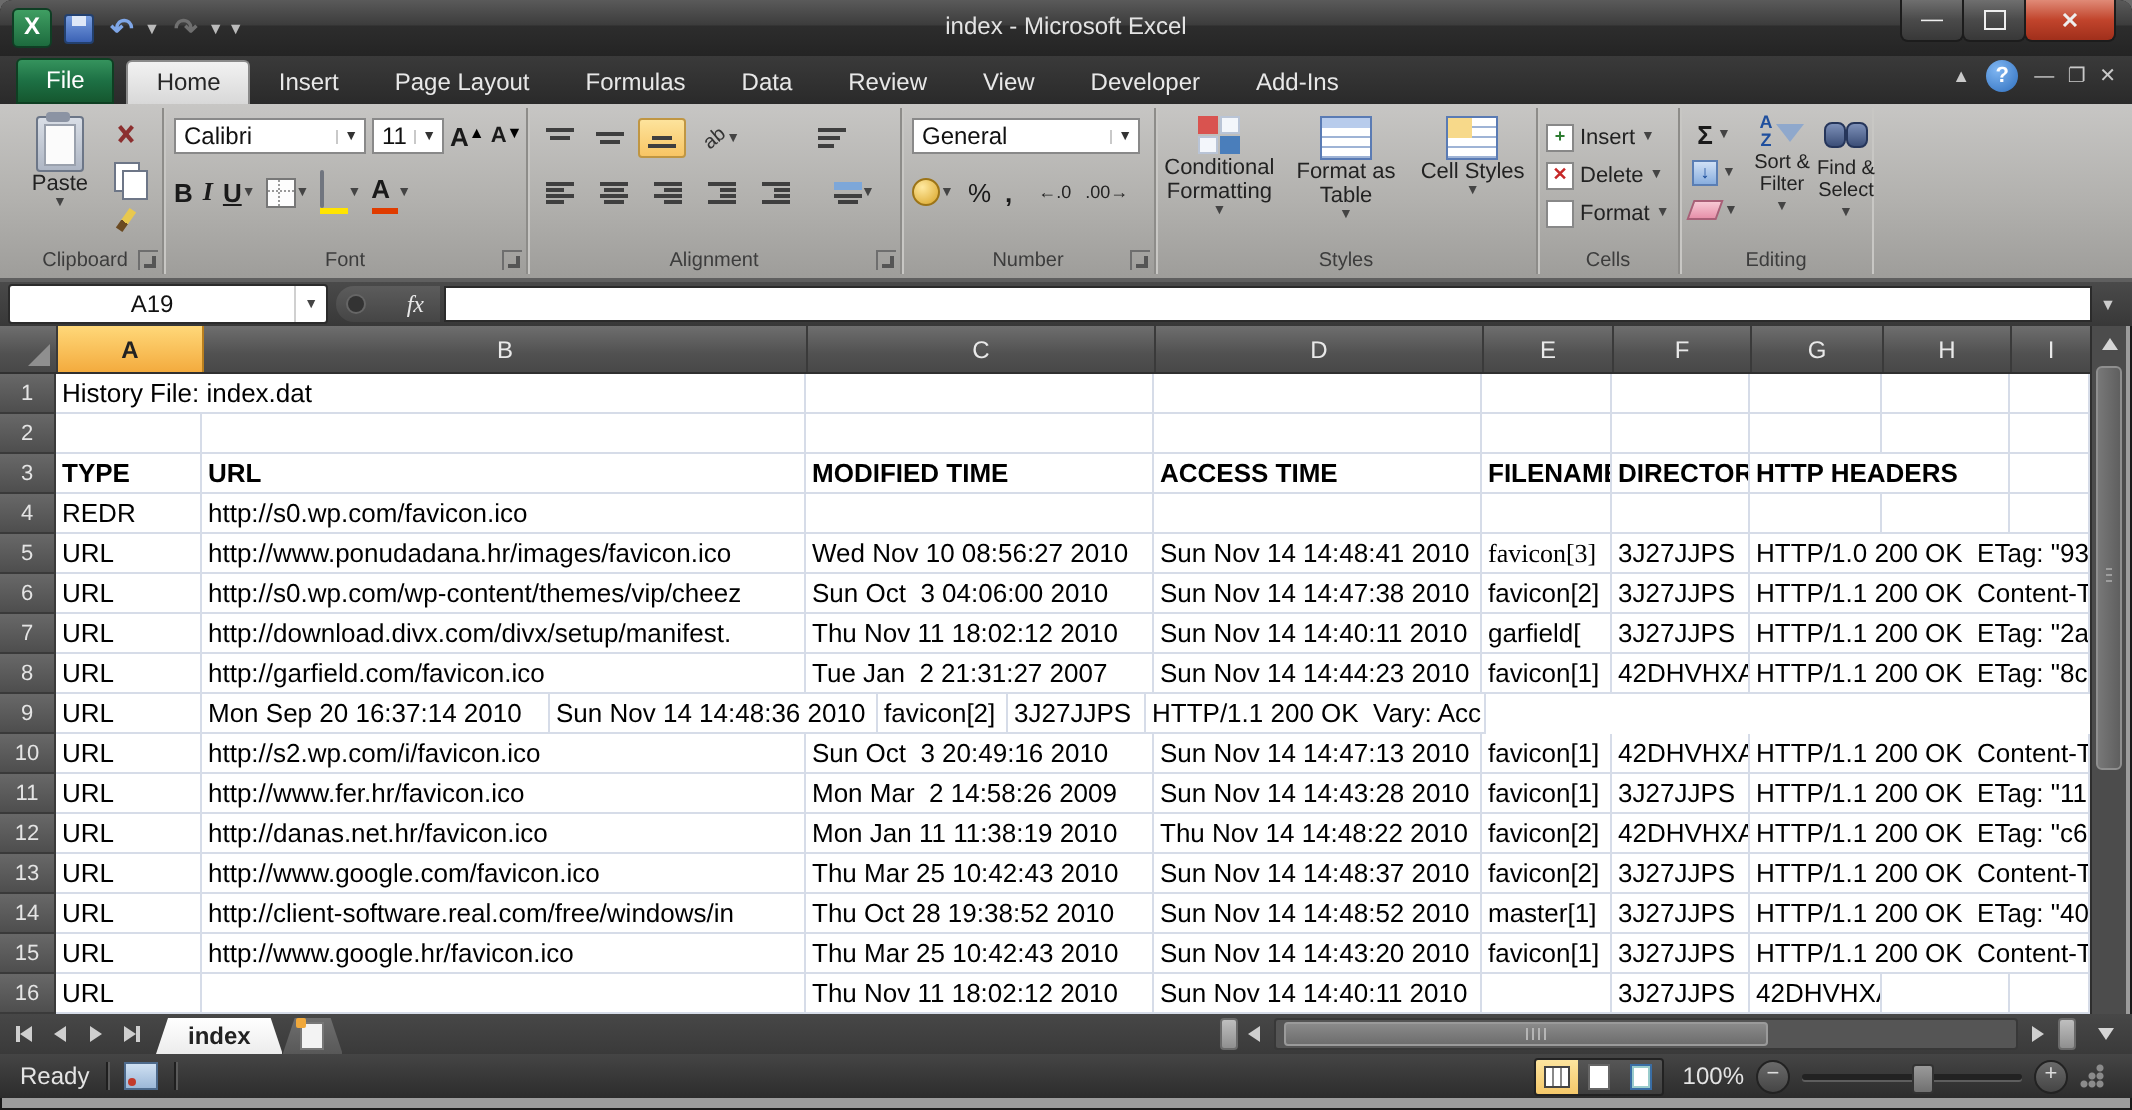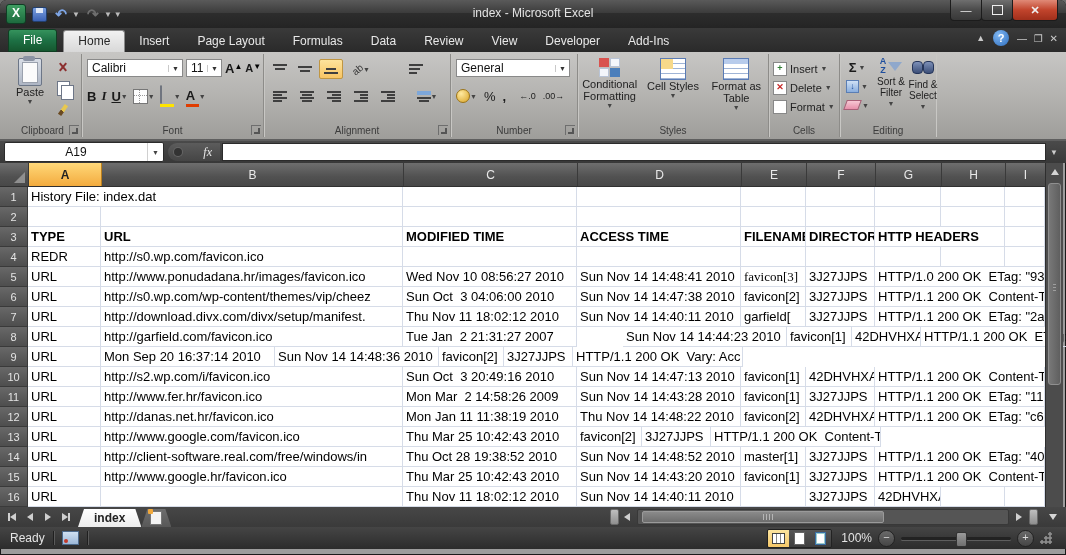--- a/index.html
+++ b/index.html
@@ -433,27 +433,27 @@
         <span class="cf-ico">
           <span style="background:#d9534f;"></span>
             <span style="background:#f3f6fb;border:1px solid #b9c4d6;box-sizing:border-box;"></span>
           <span style="background:#f3f6fb;border:1px solid #b9c4d6;box-sizing:border-box;"></span>
             <span style="background:#4a7ebb;"></span>
         </span>
         <span>Conditional Formatting</span>
         <span class="dda">▼</span>
       </div>
       <div class="bigbtn stybtn">
+        <span class="tbl-ico"></span>
+        <span>Format as Table</span>
+        <span class="dda">▼</span>
+      </div>
+      <div class="bigbtn stybtn">
         <span class="tbl-ico" style="background:linear-gradient(#f7d98a,#f7d98a) 0 0/12px 10px no-repeat,repeating-linear-gradient(#fff,#fff 4px,#9fb4d6 4px,#9fb4d6 5px);"></span>
         <span>Cell Styles</span>
-        <span class="dda">▼</span>
-      </div>
-      <div class="bigbtn stybtn">
-        <span class="tbl-ico"></span>
-        <span>Format as Table</span>
         <span class="dda">▼</span>
       </div>
       <div class="rg-label">Styles</div>
     </div>
 
     <div class="rgroup g-cells">
       <div class="cellrow">
           <span class="sq" style="color:#2e7d32;">+</span>
           <span>Insert</span>
           <span class="dda">▼</span>
@@ -609,21 +609,21 @@
           <div class="c" style="width: 164px;">Sun Nov 14 14:40:11 2010</div>
           <div class="c" style="width: 65px;">garfield[</div>
           <div class="c" style="width: 69px;">3J27JJPS</div>
           <div class="c" style="width: 170px;">HTTP/1.1 200 OK  ETag: "2ae</div>
         </div>
         <div class="grow">
           <div class="gut">8</div>
           <div class="c" style="width: 73px;">URL</div>
           <div class="c" style="width: 302px;">http://garfield.com/favicon.ico</div>
           <div class="c" style="width: 174px;">Tue Jan  2 21:31:27 2007</div>
-          <div class="c" style="width: 164px; margin-left: 46px;">Sun Nov 14 14:44:23 2010</div>
+          <div class="c" style="width: 164px;">Sun Nov 14 14:44:23 2010</div>
           <div class="c" style="width: 65px;">favicon[1]</div>
           <div class="c" style="width: 69px;">42DHVHXA</div>
           <div class="c" style="width: 170px;">HTTP/1.1 200 OK  ETag: "8c8</div>
         </div>
         <div class="grow">
           <div class="gut">9</div>
           <div class="c" style="width: 73px;">URL</div>
           <div class="c" style="width: 174px;">Mon Sep 20 16:37:14 2010</div>
           <div class="c" style="width: 164px;">Sun Nov 14 14:48:36 2010</div>
           <div class="c" style="width: 65px;">favicon[2]</div>
@@ -658,20 +658,21 @@
           <div class="c" style="width: 164px;">Thu Nov 14 14:48:22 2010</div>
           <div class="c" style="width: 65px;">favicon[2]</div>
           <div class="c" style="width: 69px;">42DHVHXA</div>
           <div class="c" style="width: 170px;">HTTP/1.1 200 OK  ETag: "c68</div>
         </div>
         <div class="grow">
           <div class="gut">13</div>
           <div class="c" style="width: 73px;">URL</div>
           <div class="c" style="width: 302px;">http://www.google.com/favicon.ico</div>
           <div class="c" style="width: 174px;">Thu Mar 25 10:42:43 2010</div>
+          <div class="c" style="width: 164px;">Sun Nov 14 14:48:37 2010</div>
           <div class="c" style="width: 65px;">favicon[2]</div>
           <div class="c" style="width: 69px;">3J27JJPS</div>
           <div class="c" style="width: 170px;">HTTP/1.1 200 OK  Content-T</div>
         </div>
         <div class="grow">
           <div class="gut">14</div>
           <div class="c" style="width: 73px;">URL</div>
           <div class="c" style="width: 302px;">http://client-software.real.com/free/windows/in</div>
           <div class="c" style="width: 174px;">Thu Oct 28 19:38:52 2010</div>
           <div class="c" style="width: 164px;">Sun Nov 14 14:48:52 2010</div>

